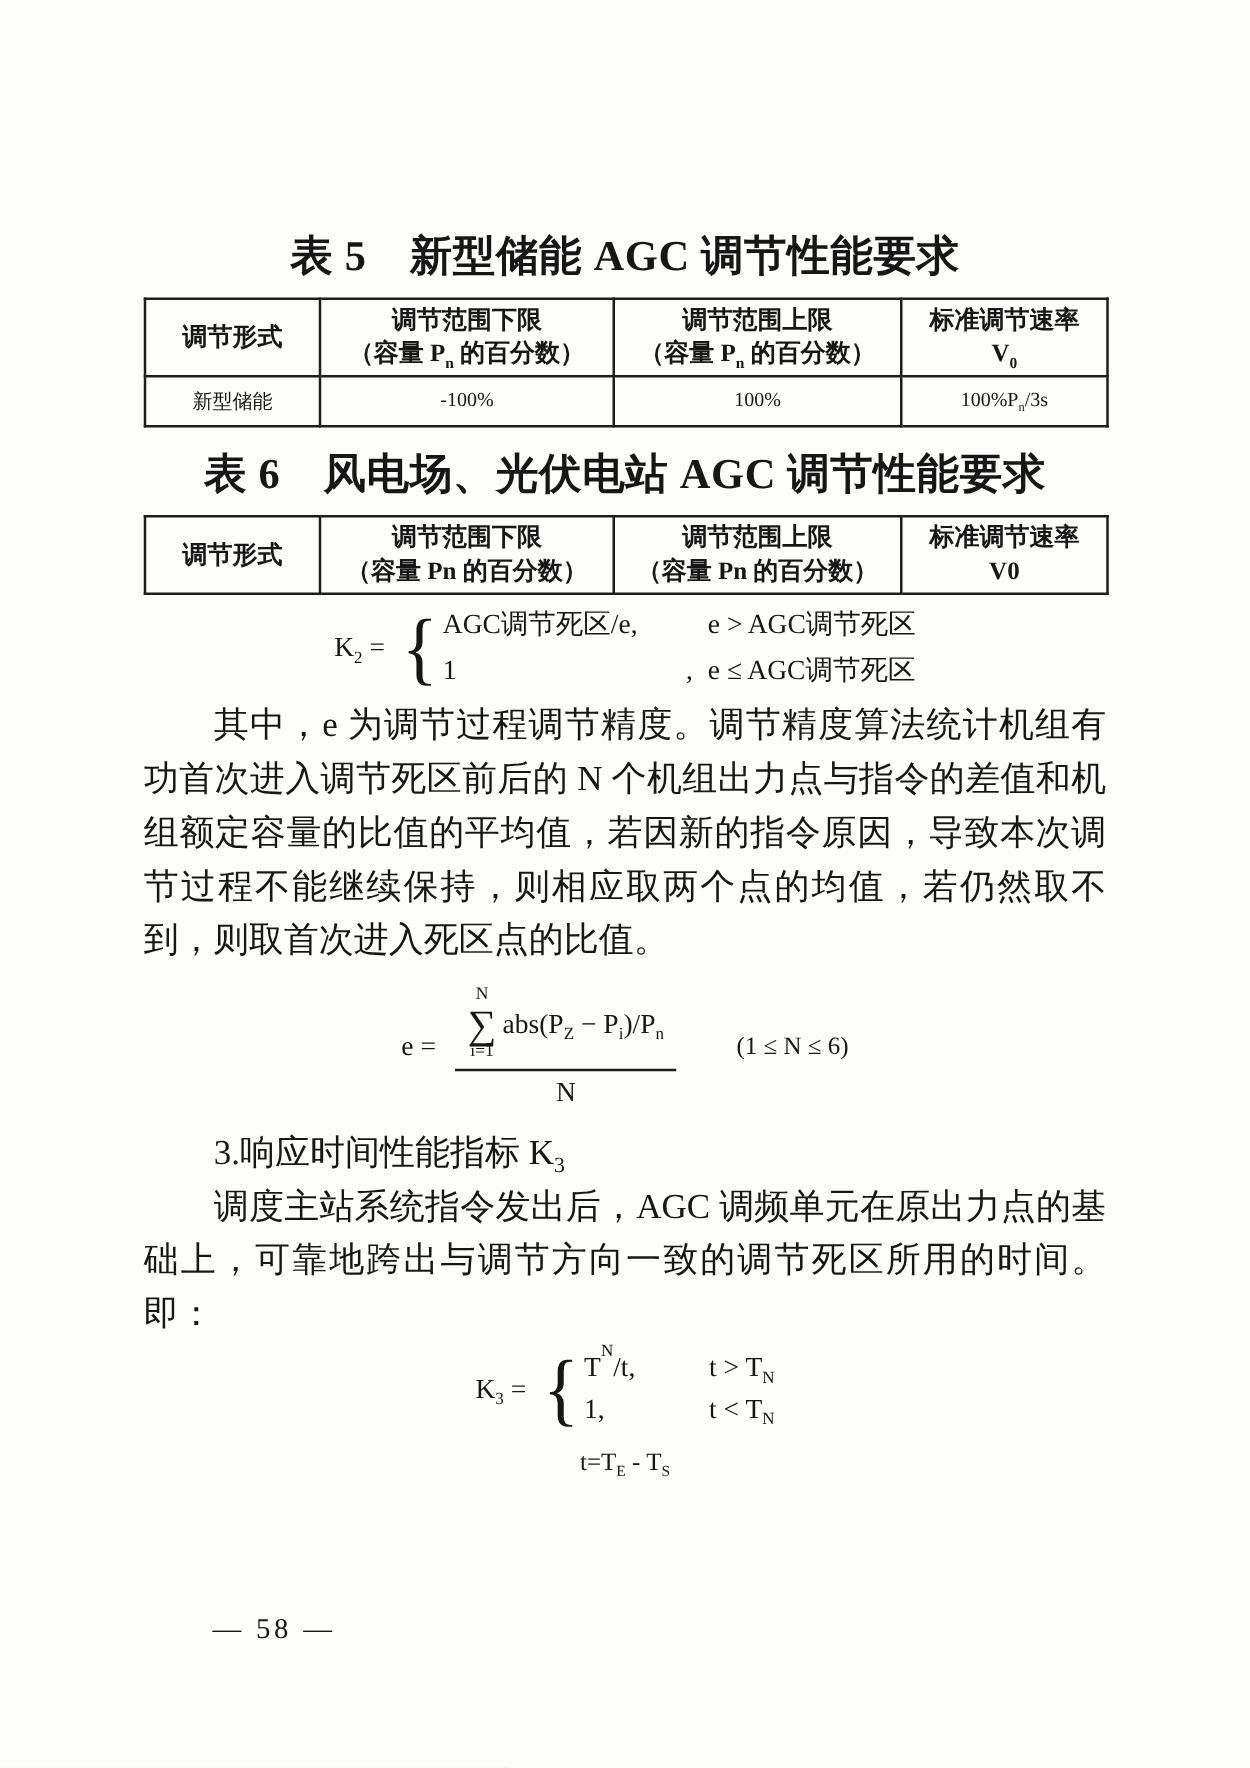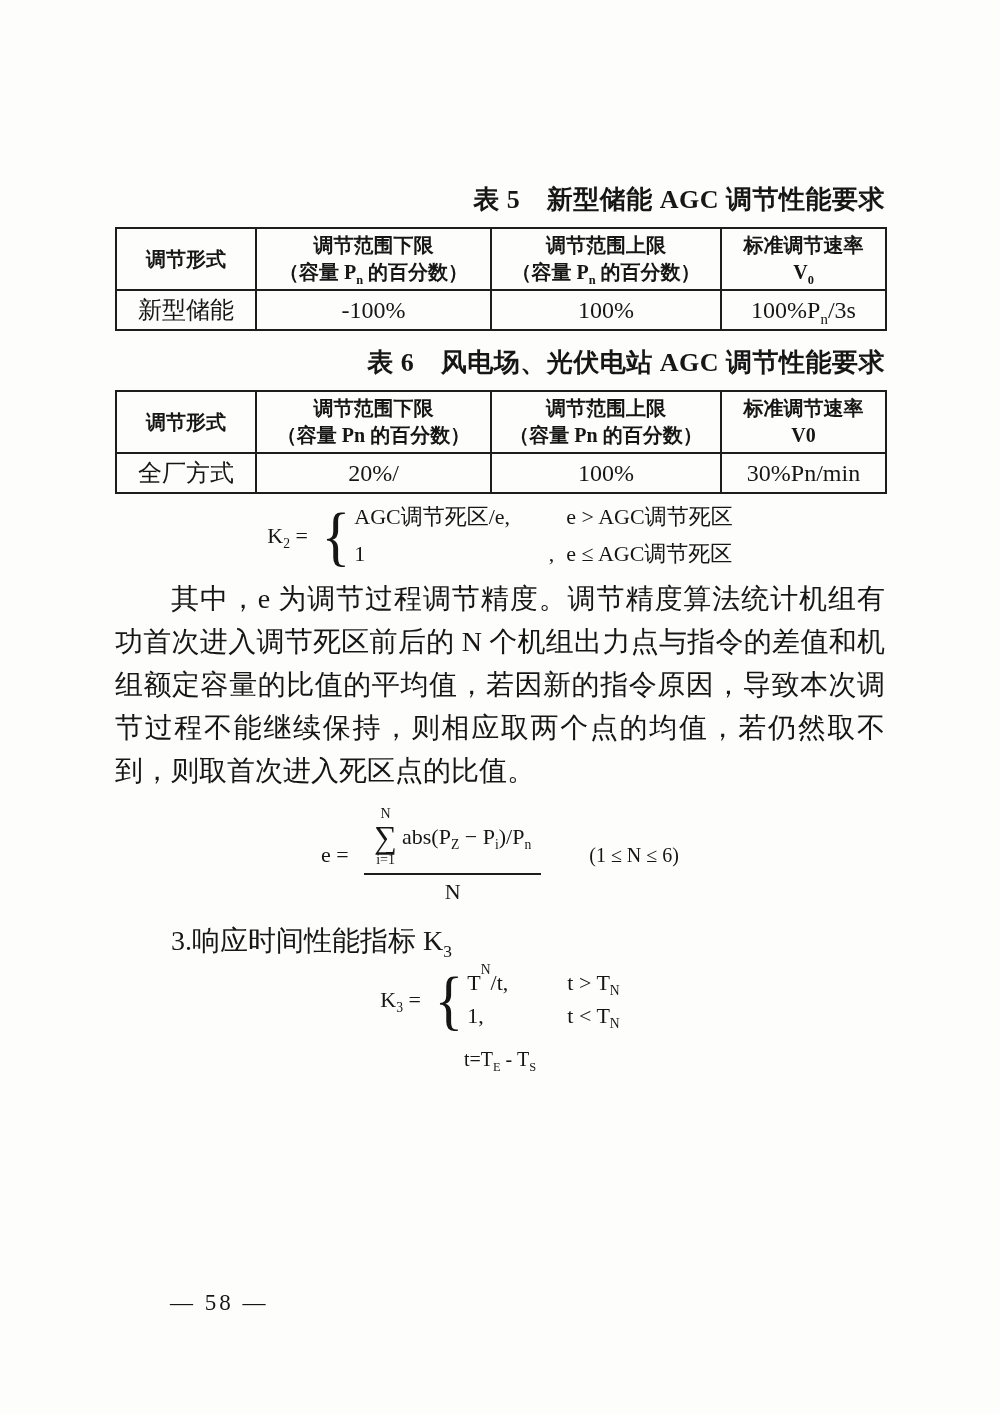--- a/index.html
+++ b/index.html
@@ -15,23 +15,23 @@
     background: #fdfdfc;
     color: #161616;
     overflow: hidden;
   }
   .content {
     position: absolute;
     left: 115px; top: 182px;
     width: 770px;
   }
   .tbl-title {
-    font-size: 26px;
+    font-size: 34px;
     font-weight: bold;
-    text-align: right;
+    text-align: center;
     margin: 0 0 10px 0;
     letter-spacing: 0.5px;
   }
   .tbl-title.second { margin-top: 14px; }
   table.perf {
     width: 100%;
     border-collapse: collapse;
     table-layout: fixed;
     padding-left: 16px;
   }
@@ -42,21 +42,21 @@
     padding: 2px 1px;
   }
   .perf th {
     font-weight: bold;
     font-size: 20px;
     line-height: 27px;
     height: 62px;
     white-space: nowrap;
   }
   .perf td {
-    font-size: 24px;
+    font-size: 16px;
     height: 40px;
     font-weight: normal;
     white-space: nowrap;
   }
   sub { font-size: 0.62em; line-height: 0; }
   .body-text { font-size: 28px; line-height: 43px; }
   .para {
     text-align: justify;
     text-indent: 2em;
     margin: 0;
@@ -178,26 +178,20 @@
             <div>（容量 Pn 的百分数）</div>
           </th>
           <th>
             <div>调节范围上限</div>
             <div>（容量 Pn 的百分数）</div>
           </th>
           <th>
             <div>标准调节速率</div>
             <div>V0</div>
           </th>
-        </tr>
-        <tr>
-          <td>全厂方式</td>
-          <td>20%/</td>
-          <td>100%</td>
-          <td>30%Pn/min</td>
         </tr>
       </tbody>
     </table>
 
 
     <div class="formula">
       <span class="f-lhs"><span>K</span><sub>2</sub><span> = </span></span>
       <span class="brace">{</span>
       <div class="cases">
         <div class="case-row">
@@ -228,20 +222,21 @@
           <span class="numexpr"><span>abs(P</span><sub>Z</sub><span> − P</span><sub>i</sub><span>)/P</span><sub>n</sub></span>
         </span>
         <span class="den">N</span>
       </span>
       <span class="range">(1 ≤ N ≤ 6)</span>
     </div>
 
 
     <p class="body-text para heading"><span>3.响应时间性能指标 K</span><sub>3</sub></p>
 
+    <p class="body-text para">调度主站系统指令发出后，AGC 调频单元在原出力点的基础上，可靠地跨出与调节方向一致的调节死区所用的时间。即：</p>
 
     <div class="formula">
       <span class="f-lhs"><span>K</span><sub>3</sub><span> = </span></span>
       <span class="brace">{</span>
       <div class="cases">
         <div class="case-row">
           <span class="expr-k3">
               <span>T</span>
               <sub>N</sub>
               <span>/t,</span>

